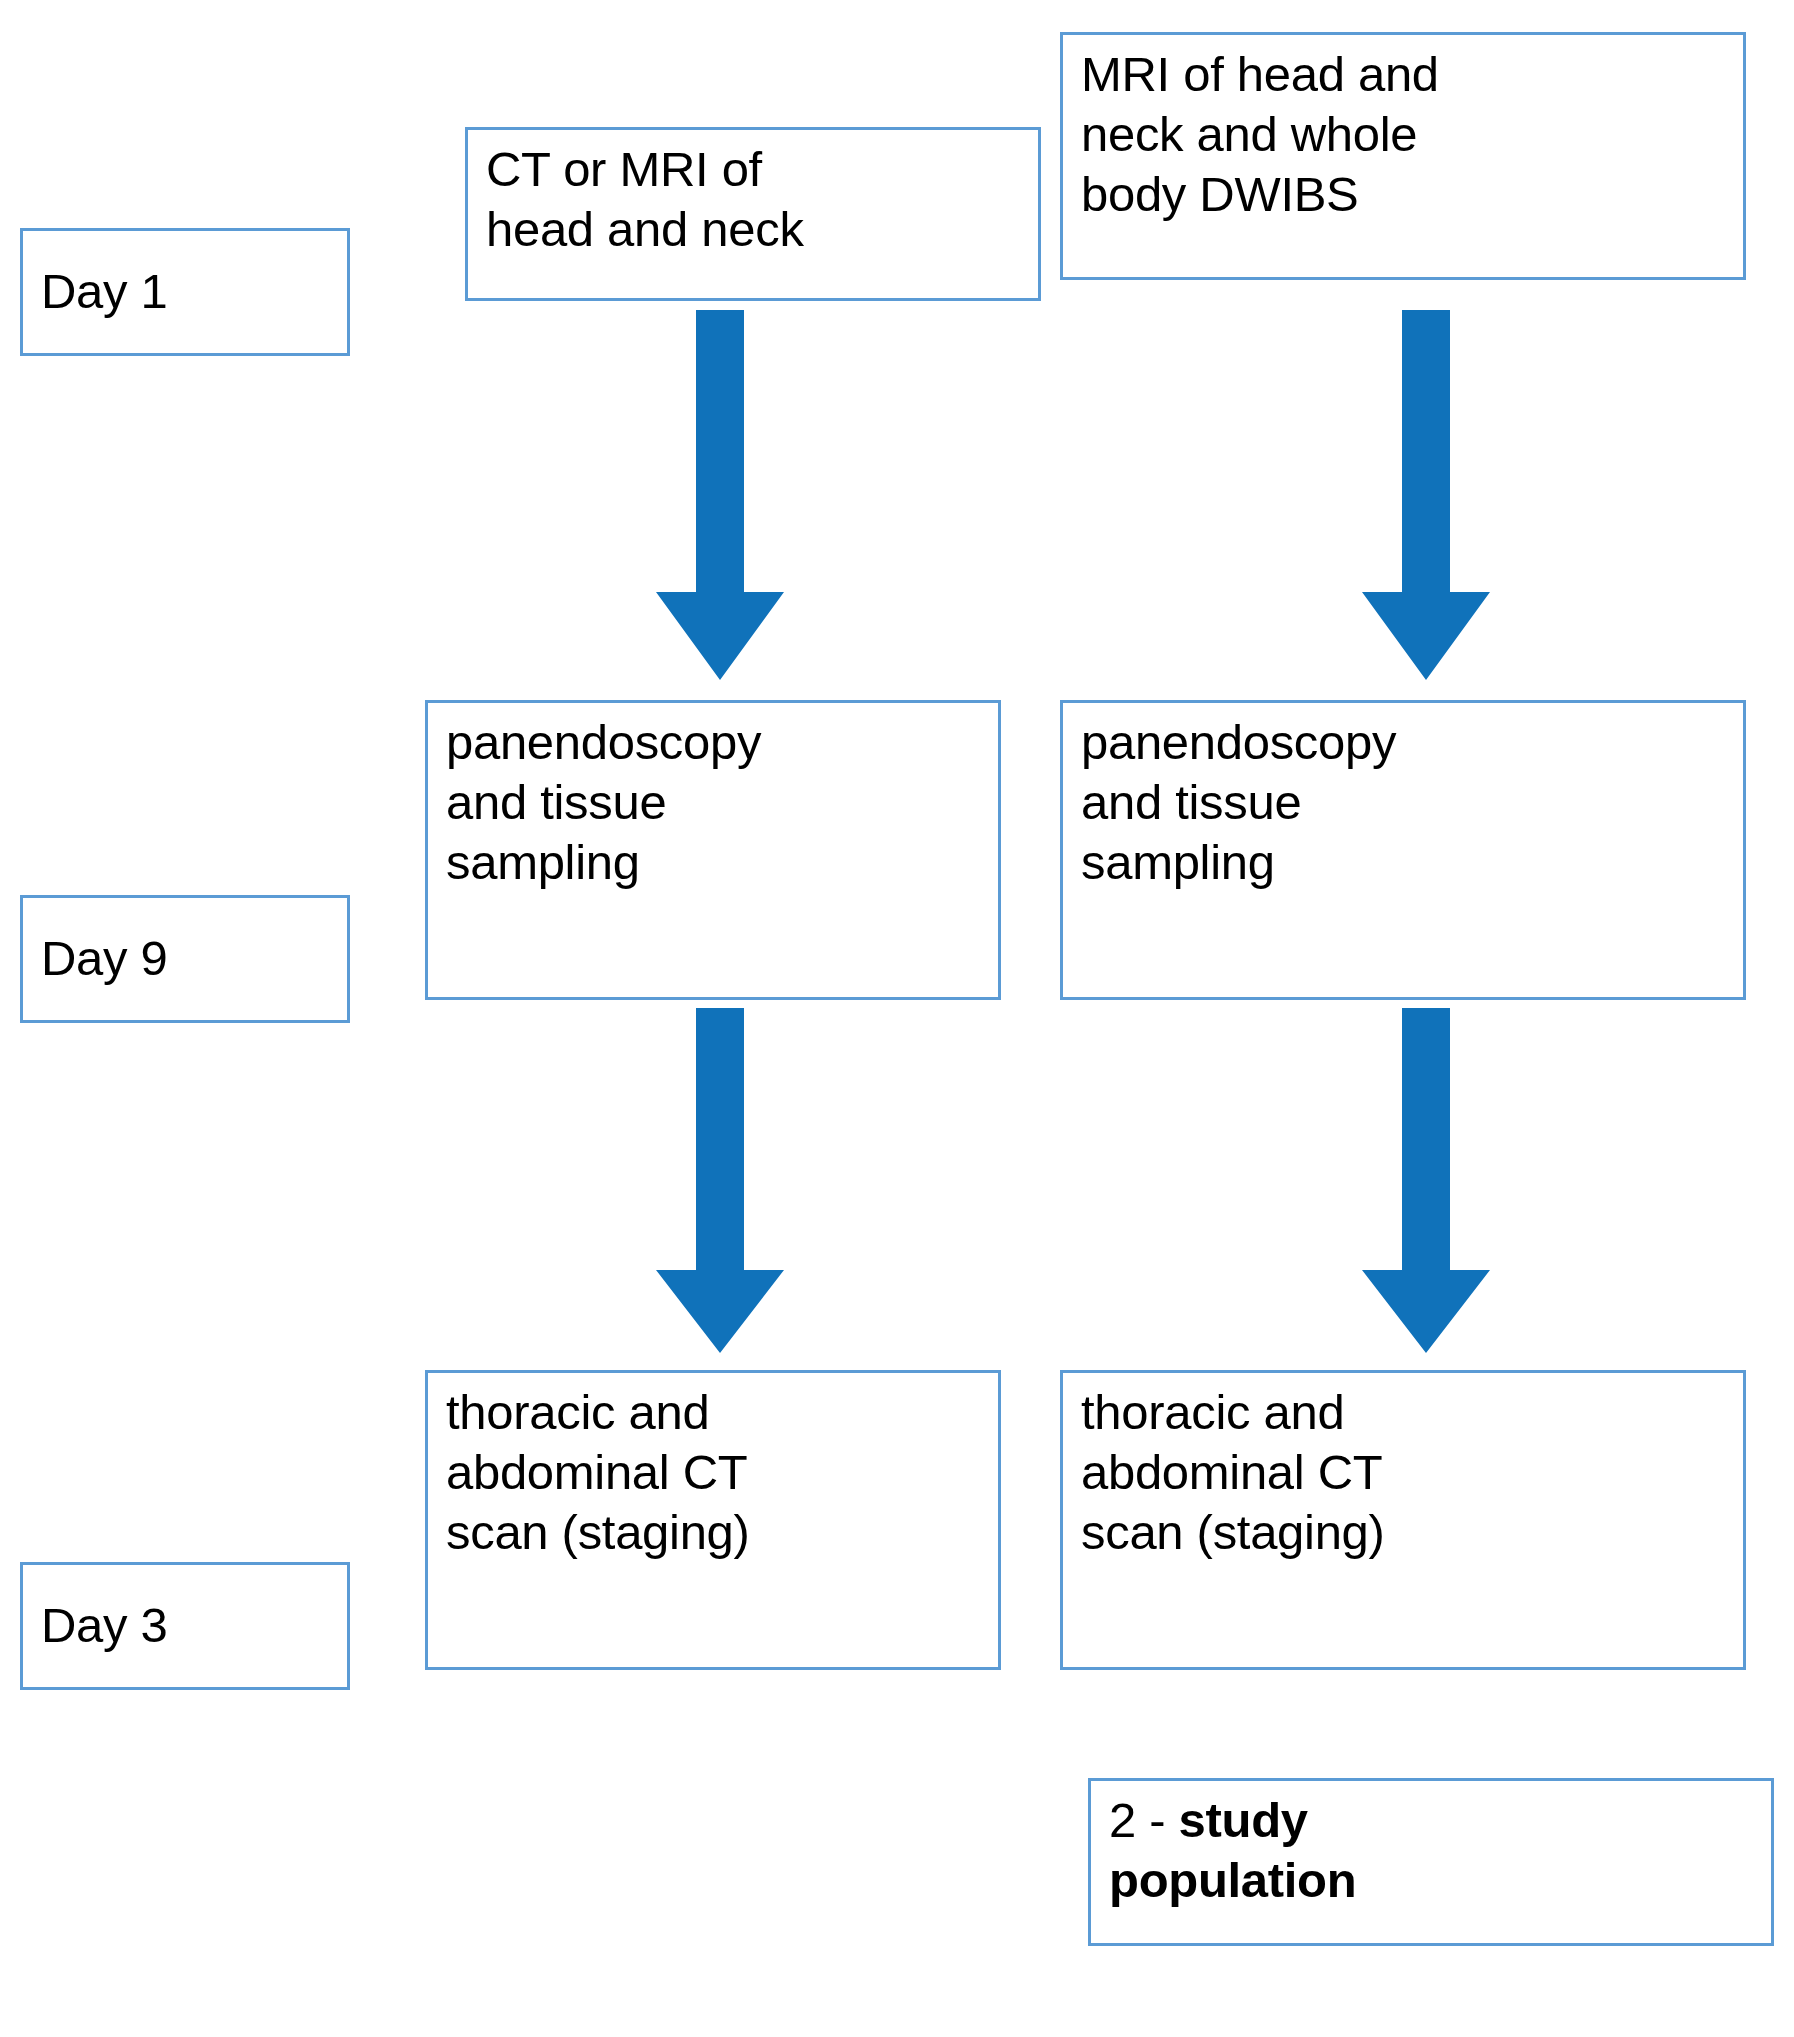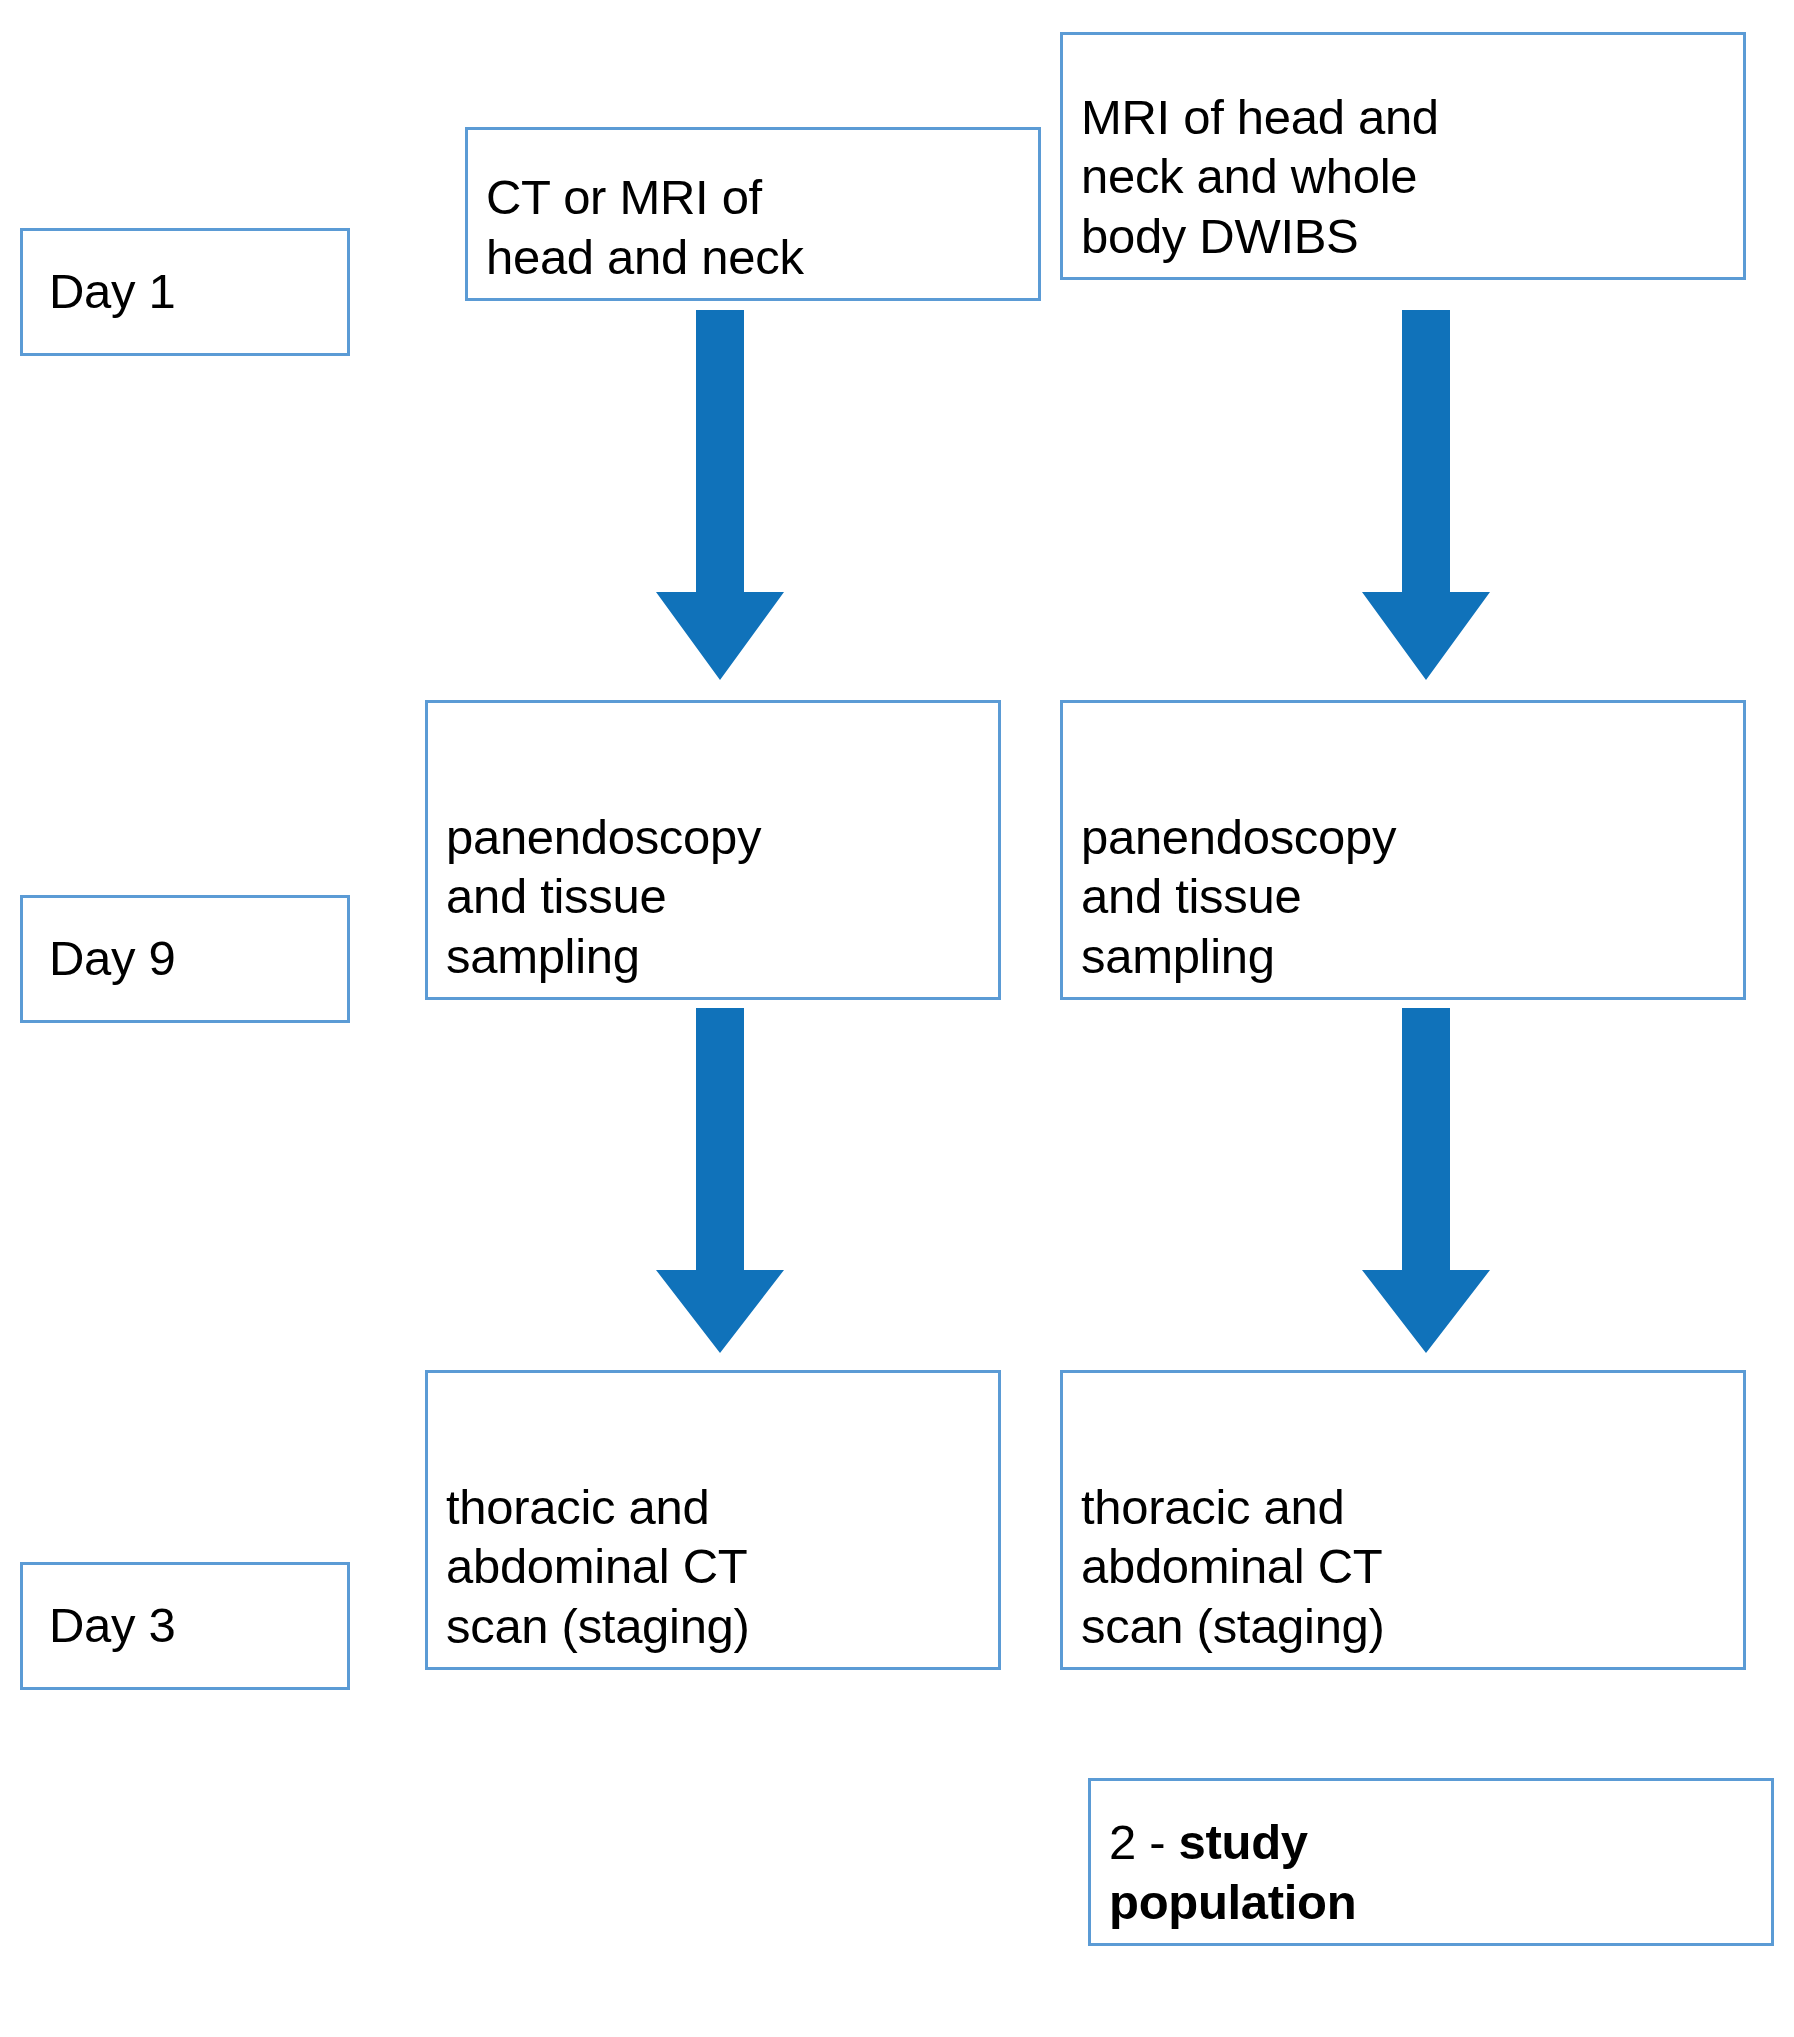--- a/index.html
+++ b/index.html
@@ -20,26 +20,26 @@
     position: absolute;
     border: 3px solid #5B9BD5;
     background: #ffffff;
     color: #000000;
     font-size: 49px;
     line-height: 1.22;
     letter-spacing: -0.3px;
     padding: 10px 18px;
     display: flex;
     flex-direction: column;
-    justify-content: flex-end;
+    justify-content: flex-start;
     white-space: pre-line;
   }
   .box.day {
     justify-content: center;
-    padding-left: 26px;
+    padding-left: 18px;
   }
   .box .ln { display: block; }
   .bold { font-weight: bold; }
 
   
   .arrow {
     position: absolute;
     pointer-events: none;
   }
   .arrow svg { display: block; width: 100%; height: 100%; }

